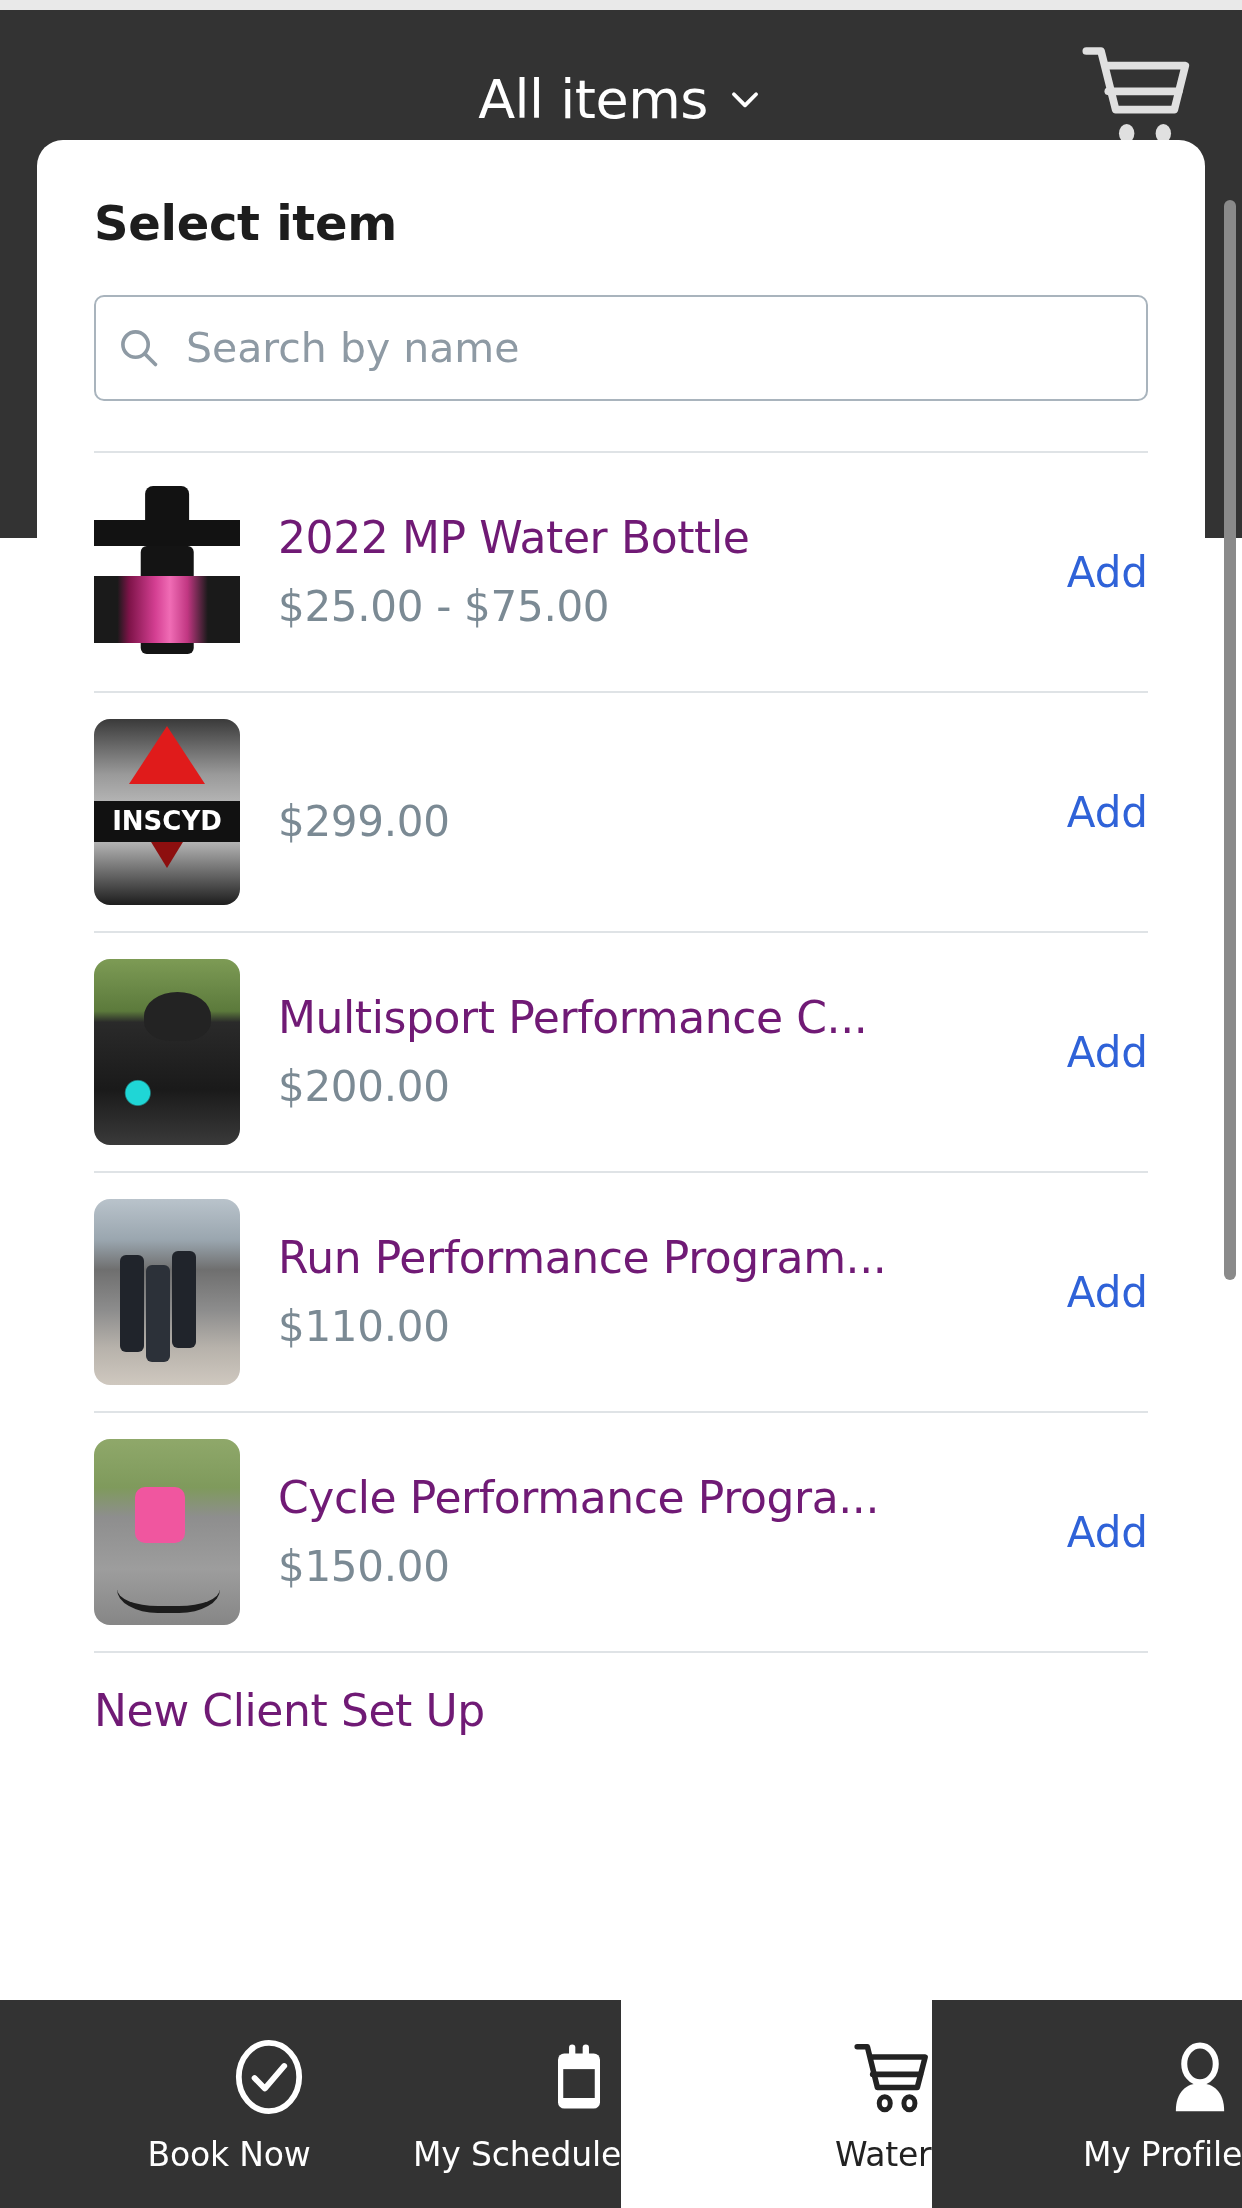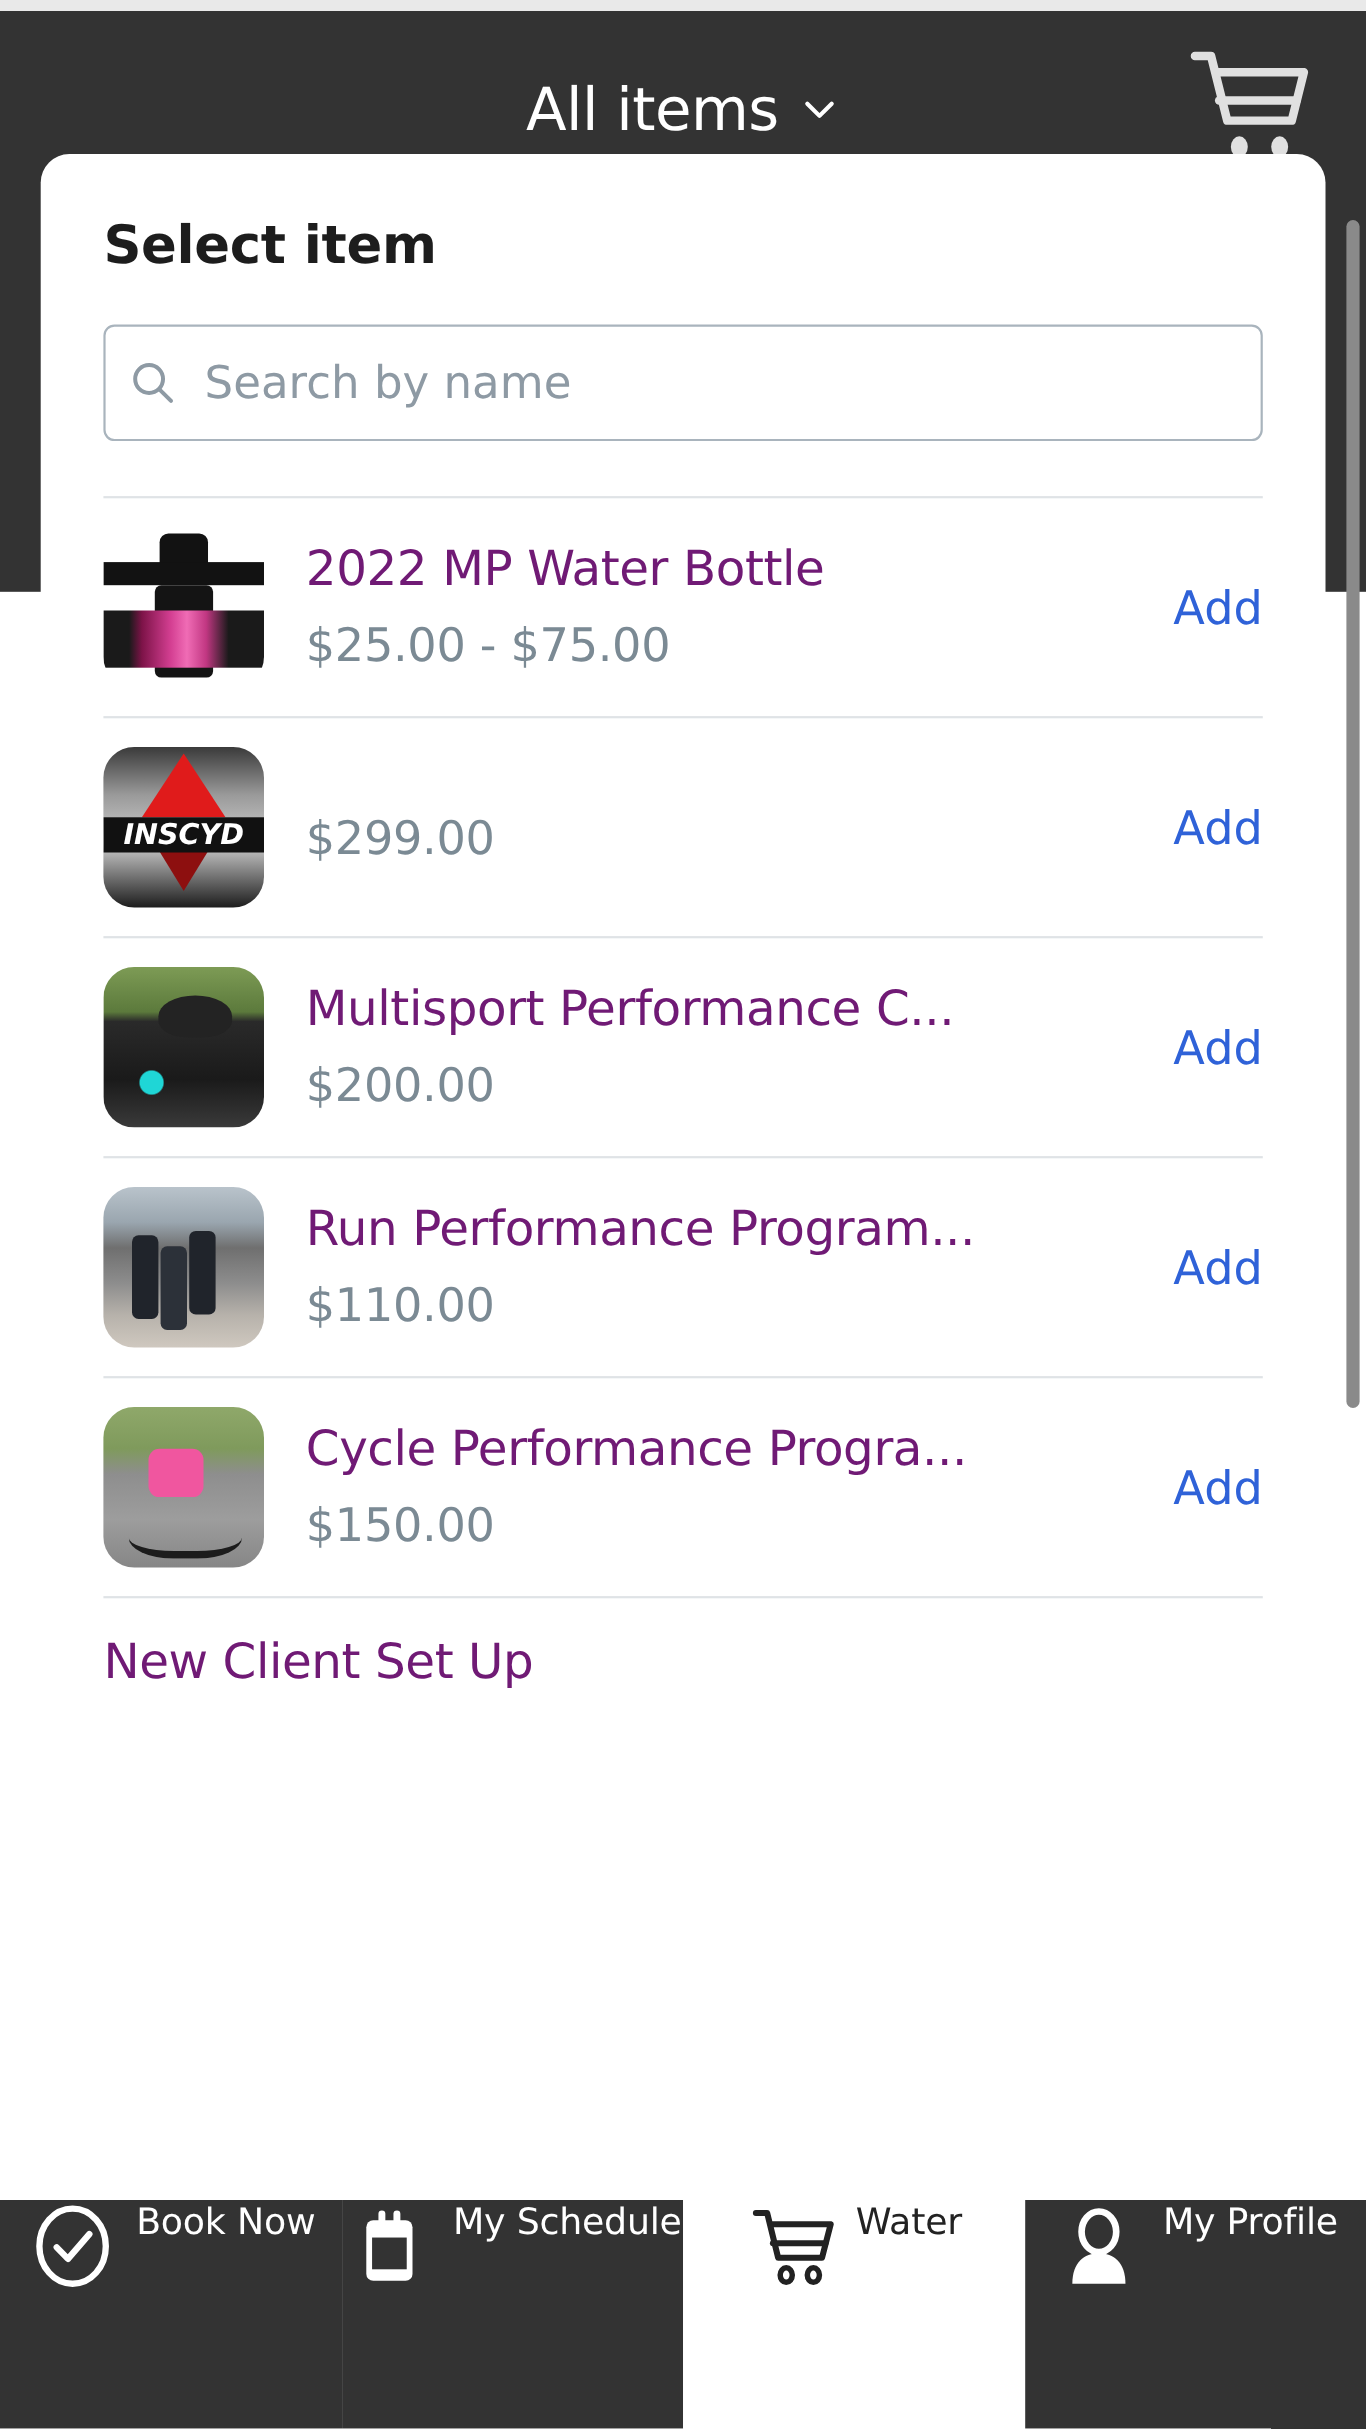--- a/index.html
+++ b/index.html
@@ -142,26 +142,25 @@
     display: flex;
     align-items: center;
     padding: 26px 0;
     min-height: 182px;
     cursor: pointer;
   }
 
   .thumb {
     flex: 0 0 auto;
     width: 146px;
-    height: 146px;
-    border-radius: 28px;
+    height: 186px;
+    border-radius: 16px;
     overflow: hidden;
     background: #cfcfcf;
     position: relative;
-    font-style: italic;
   }
 
   .row-body {
     flex: 1 1 auto;
     min-width: 0;
     padding-left: 38px;
     padding-right: 14px;
   }
 
   .row-title {
@@ -211,22 +210,22 @@
     position: absolute;
     left: 0; bottom: 0;
     width: 1242px;
     height: 208px;
     display: flex;
   }
 
   .nav-item {
     flex: 1 1 0;
     display: flex;
-    flex-direction: row;
-    align-items: flex-start;
+    flex-direction: column;
+    align-items: flex-end;
     justify-content: center;
     gap: 16px;
     cursor: pointer;
   }
 
   .nav-item.dark { background: #333333; color: #ffffff; }
   .nav-item.light { background: #ffffff; color: #222222; }
 
   .nav-icon { width: 84px; height: 84px; display: block; }
 

